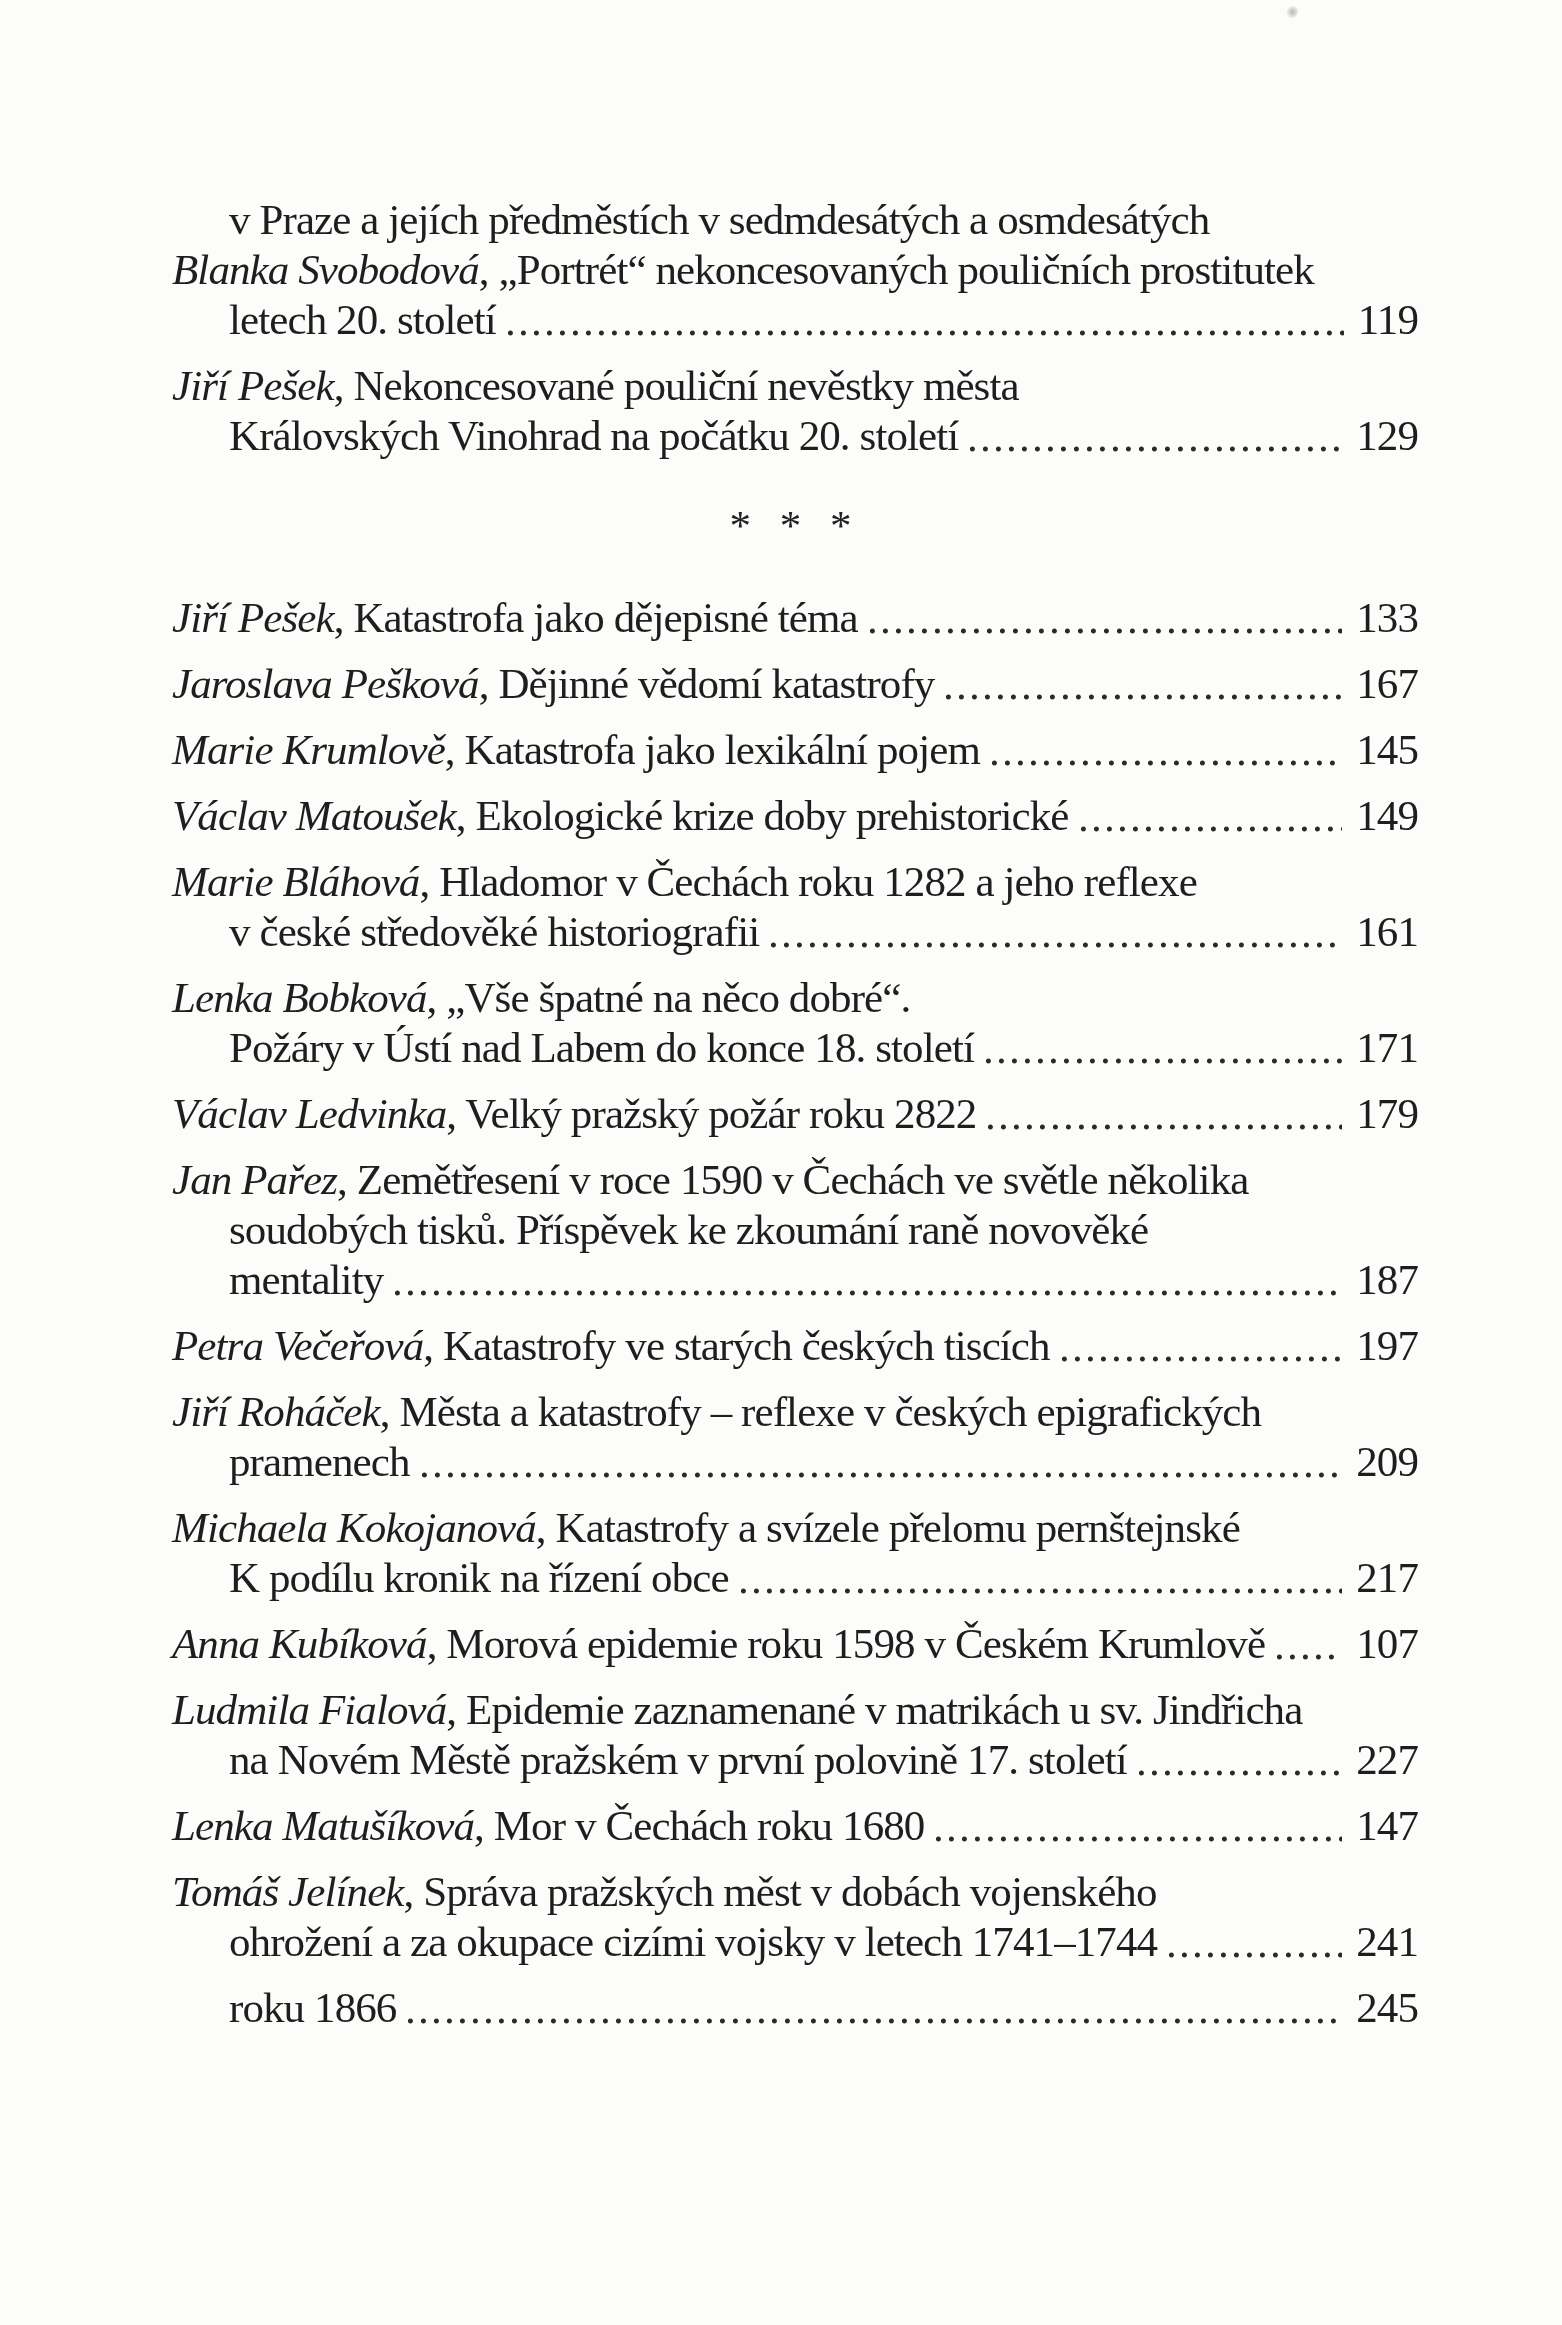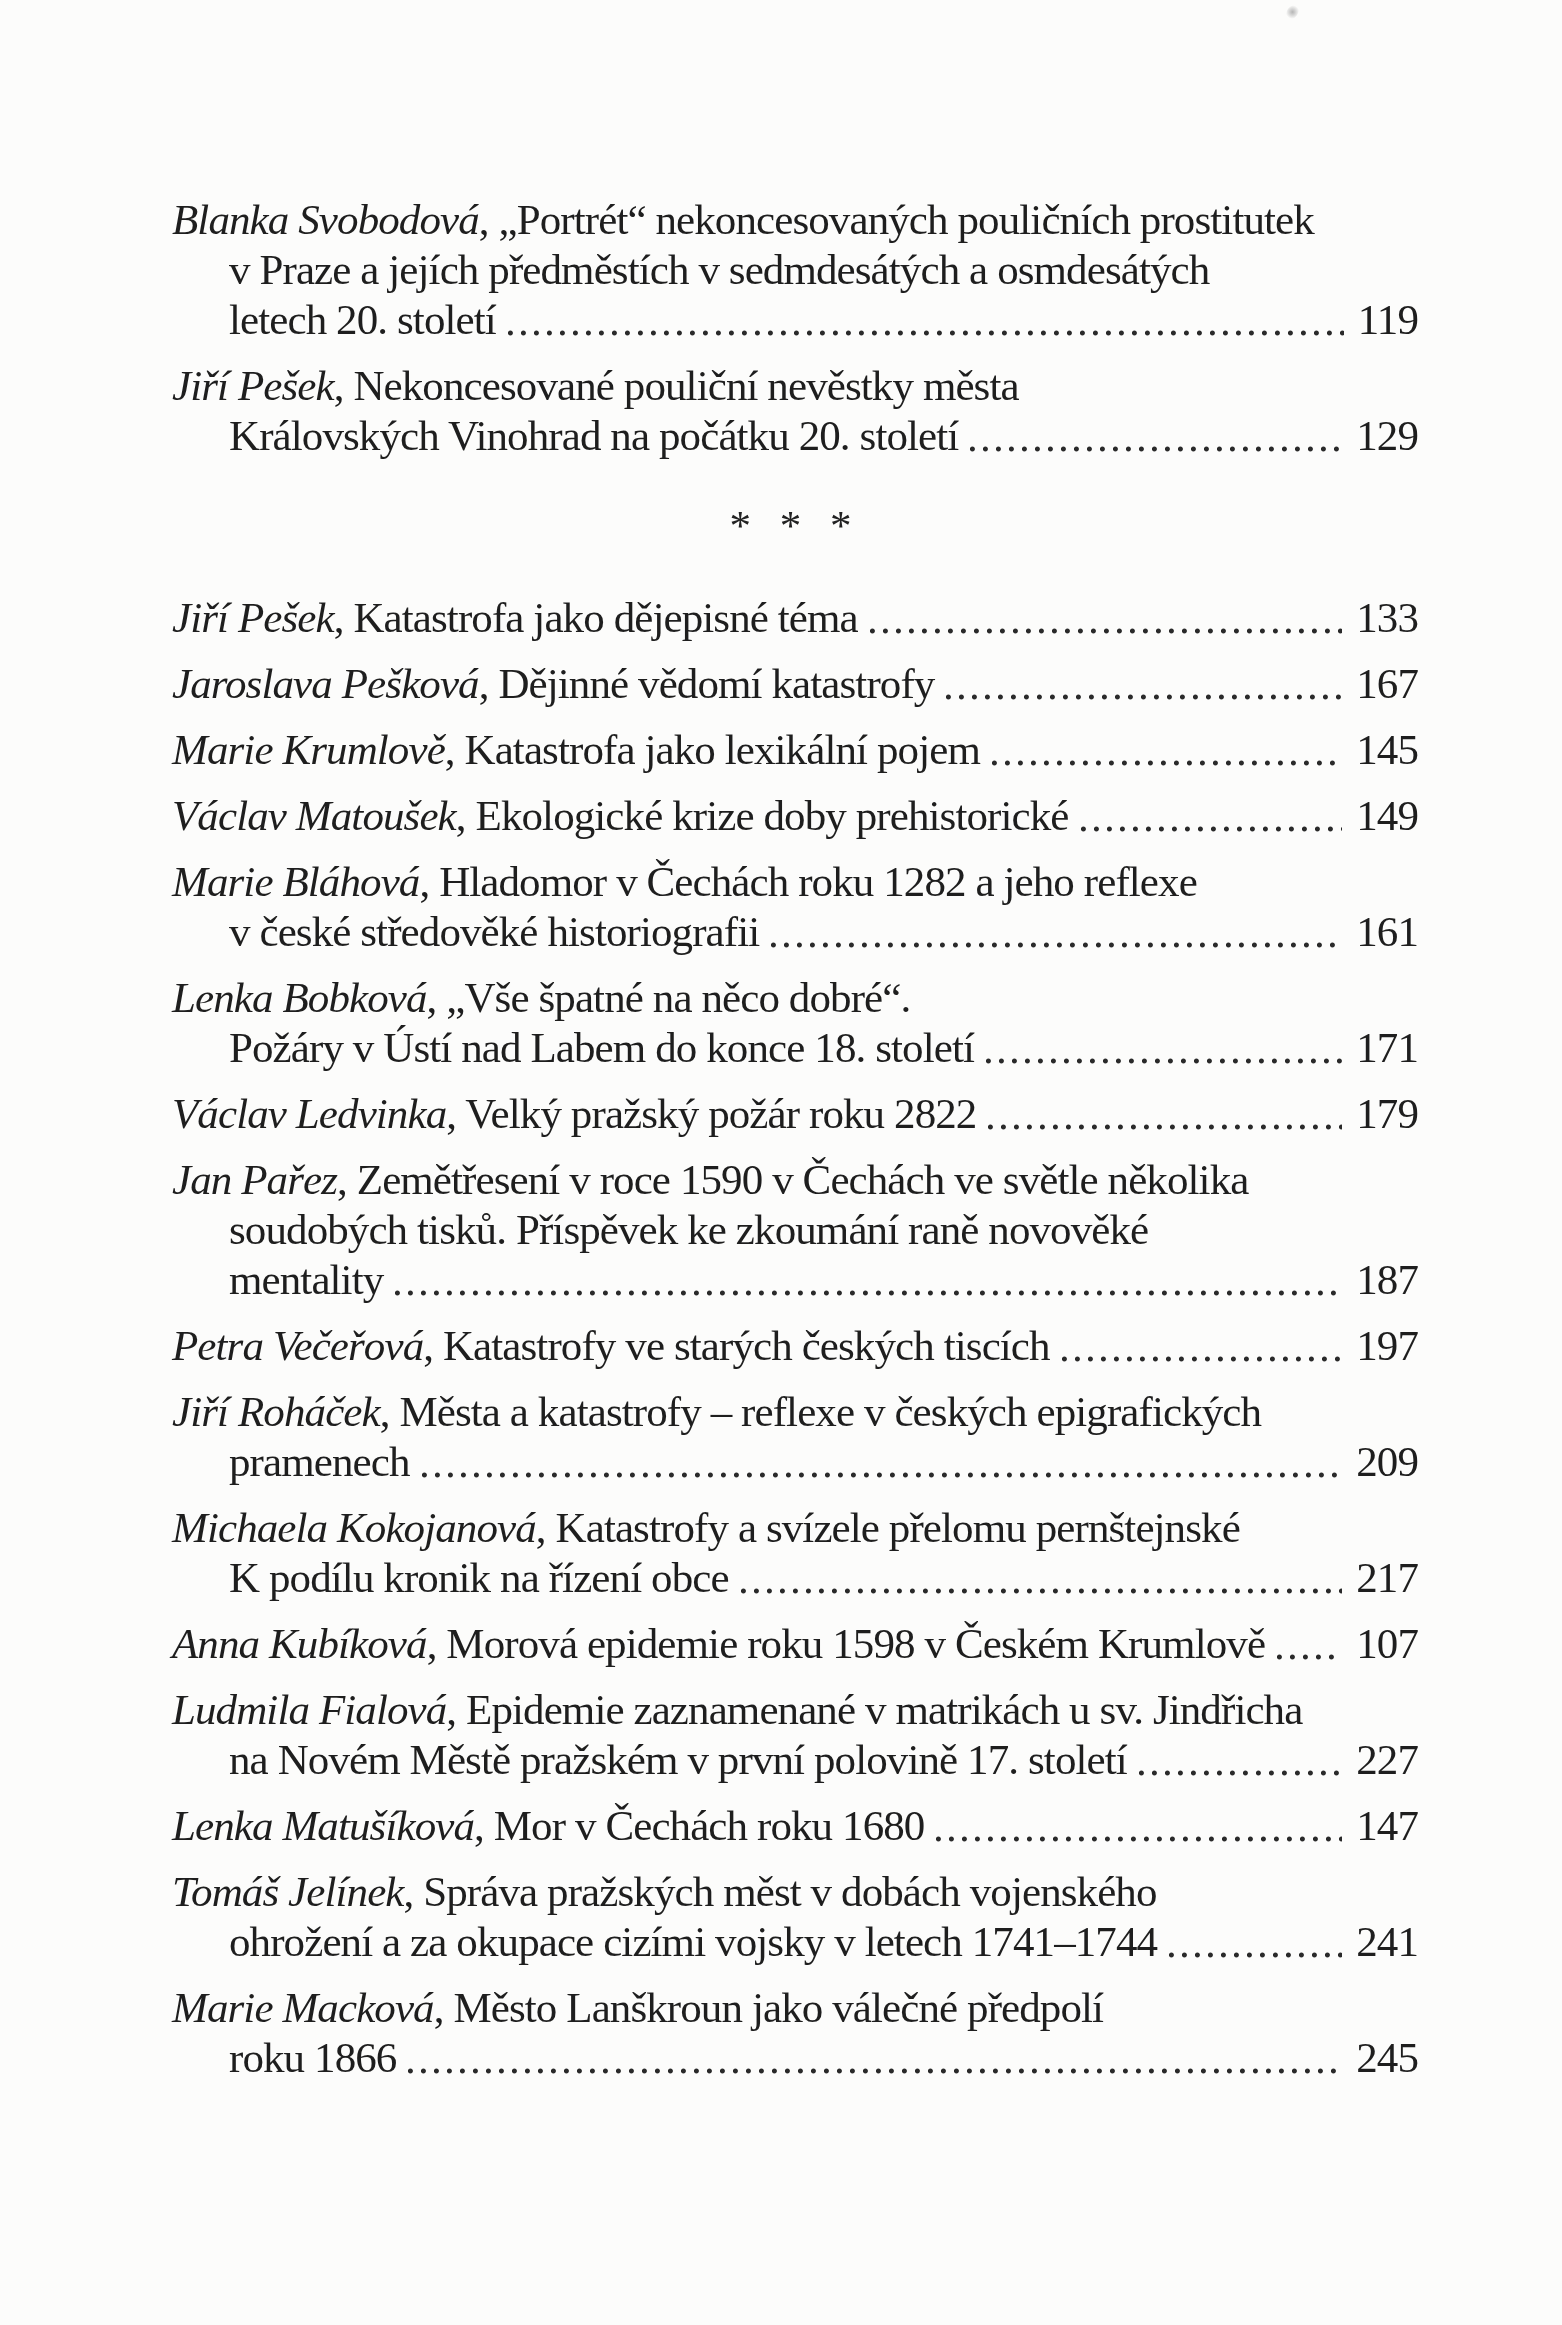--- a/index.html
+++ b/index.html
@@ -71,22 +71,22 @@
     transform: rotate(35deg);
   }
 </style>
 </head>
 <body>
 
 <div class="page">
   <div class="artifact"></div>
   <div class="toc" id="toc">
       <div class="entry">
+        <div class="line cont"><span class="title">v Praze a jejích předměstích v sedmdesátých a osmdesátých</span></div>
         <div class="line"><span class="author">Blanka Svobodová</span><span class="title">, „Portrét“ nekoncesovaných pouličních prostitutek</span></div>
-        <div class="line cont"><span class="title">v Praze a jejích předměstích v sedmdesátých a osmdesátých</span></div>
         <div class="line cont"><span class="title">letech 20. století</span><span class="dots"></span><span class="pagenum">119</span></div>
       </div>
       <div class="entry">
         <div class="line"><span class="author">Jiří Pešek</span><span class="title">, Nekoncesované pouliční nevěstky města</span></div>
         <div class="line cont"><span class="title">Královských Vinohrad na počátku 20. století</span><span class="dots"></span><span class="pagenum">129</span></div>
       </div>
       <div class="separator">* * *</div>
       <div class="entry">
         <div class="line"><span class="author">Jiří Pešek</span><span class="title">, Katastrofa jako dějepisné téma</span><span class="dots"></span><span class="pagenum">133</span></div>
       </div>
@@ -134,18 +134,17 @@
         <div class="line cont"><span class="title">na Novém Městě pražském v první polovině 17. století</span><span class="dots"></span><span class="pagenum">227</span></div>
       </div>
       <div class="entry">
         <div class="line"><span class="author">Lenka Matušíková</span><span class="title">, Mor v Čechách roku 1680</span><span class="dots"></span><span class="pagenum">147</span></div>
       </div>
       <div class="entry">
         <div class="line"><span class="author">Tomáš Jelínek</span><span class="title">, Správa pražských měst v dobách vojenského</span></div>
         <div class="line cont"><span class="title">ohrožení a za okupace cizími vojsky v letech 1741–1744</span><span class="dots"></span><span class="pagenum">241</span></div>
       </div>
       <div class="entry">
-        <div class="line"><span class="author">Marie Macková</span><span class="title">, Město Lanškroun jako válečné předpolí</span></div>
         <div class="line cont"><span class="title">roku 1866</span><span class="dots"></span><span class="pagenum">245</span></div>
       </div>
     </div>
 </div>
 
 
 </body></html>

